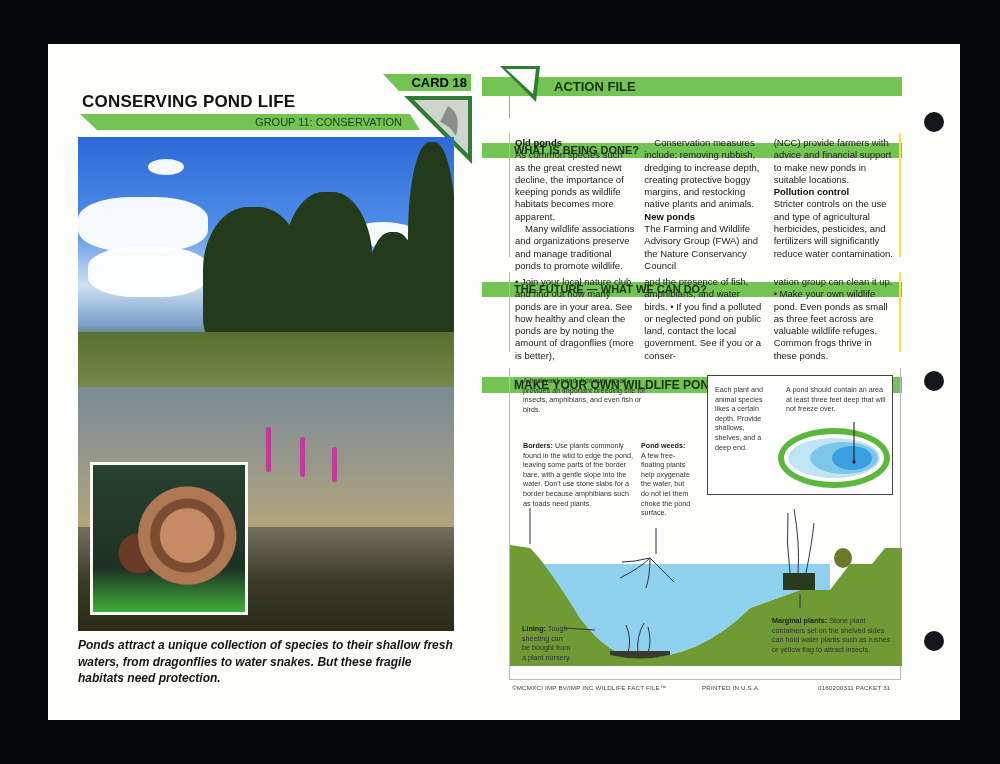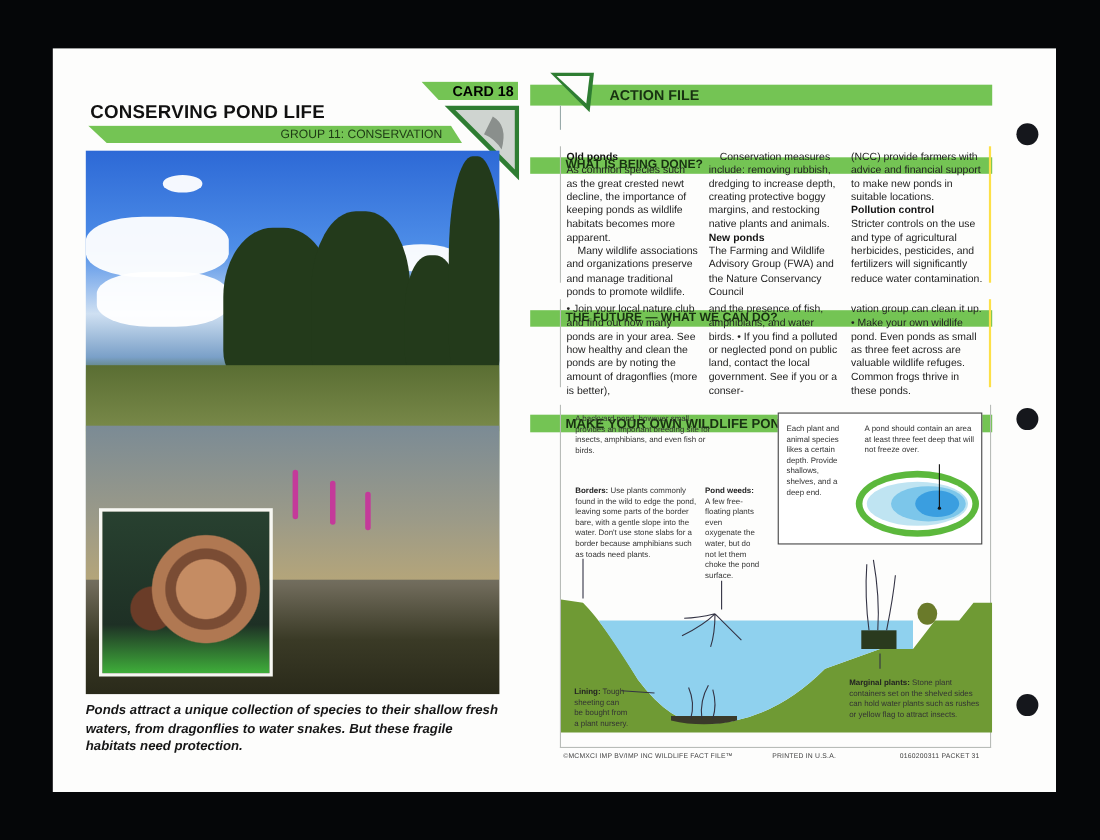--- a/index.html
+++ b/index.html
@@ -159,21 +159,21 @@
       <line x1="55" y1="260" x2="85" y2="262"></line>
     </g>
   </svg>
   <div class="dtext" style="left:13px;top:8px;width:125px">A backyard pond, however small, provides an important breeding site for insects, amphibians, and even fish or birds.</div>
   <div class="dtext" style="left:13px;top:73px;width:115px">
     <b>Borders:</b>
     <span>Use plants commonly found in the wild to edge the pond, leaving some parts of the border bare, with a gentle slope into the water. Don't use stone slabs for a border because amphibians such as toads need plants.</span>
   </div>
   <div class="dtext" style="left:131px;top:73px;width:50px">
     <b>Pond weeds:</b>
-    <span>A few free-floating plants even oxygenate the water, but do not let them choke the pond surface.</span>
+    <span>A few free-floating plants help oxygenate the water, but do not let them choke the pond surface.</span>
   </div>
   <div class="dtext" style="left:12px;top:256px;width:50px">
     <b>Lining:</b>
     <span>Tough sheeting can be bought from a plant nursery.</span>
   </div>
   <div class="dtext" style="left:262px;top:248px;width:124px">
     <b>Marginal plants:</b>
     <span>Stone plant containers set on the shelved sides can hold water plants such as rushes or yellow flag to attract insects.</span>
   </div>
 </div>

